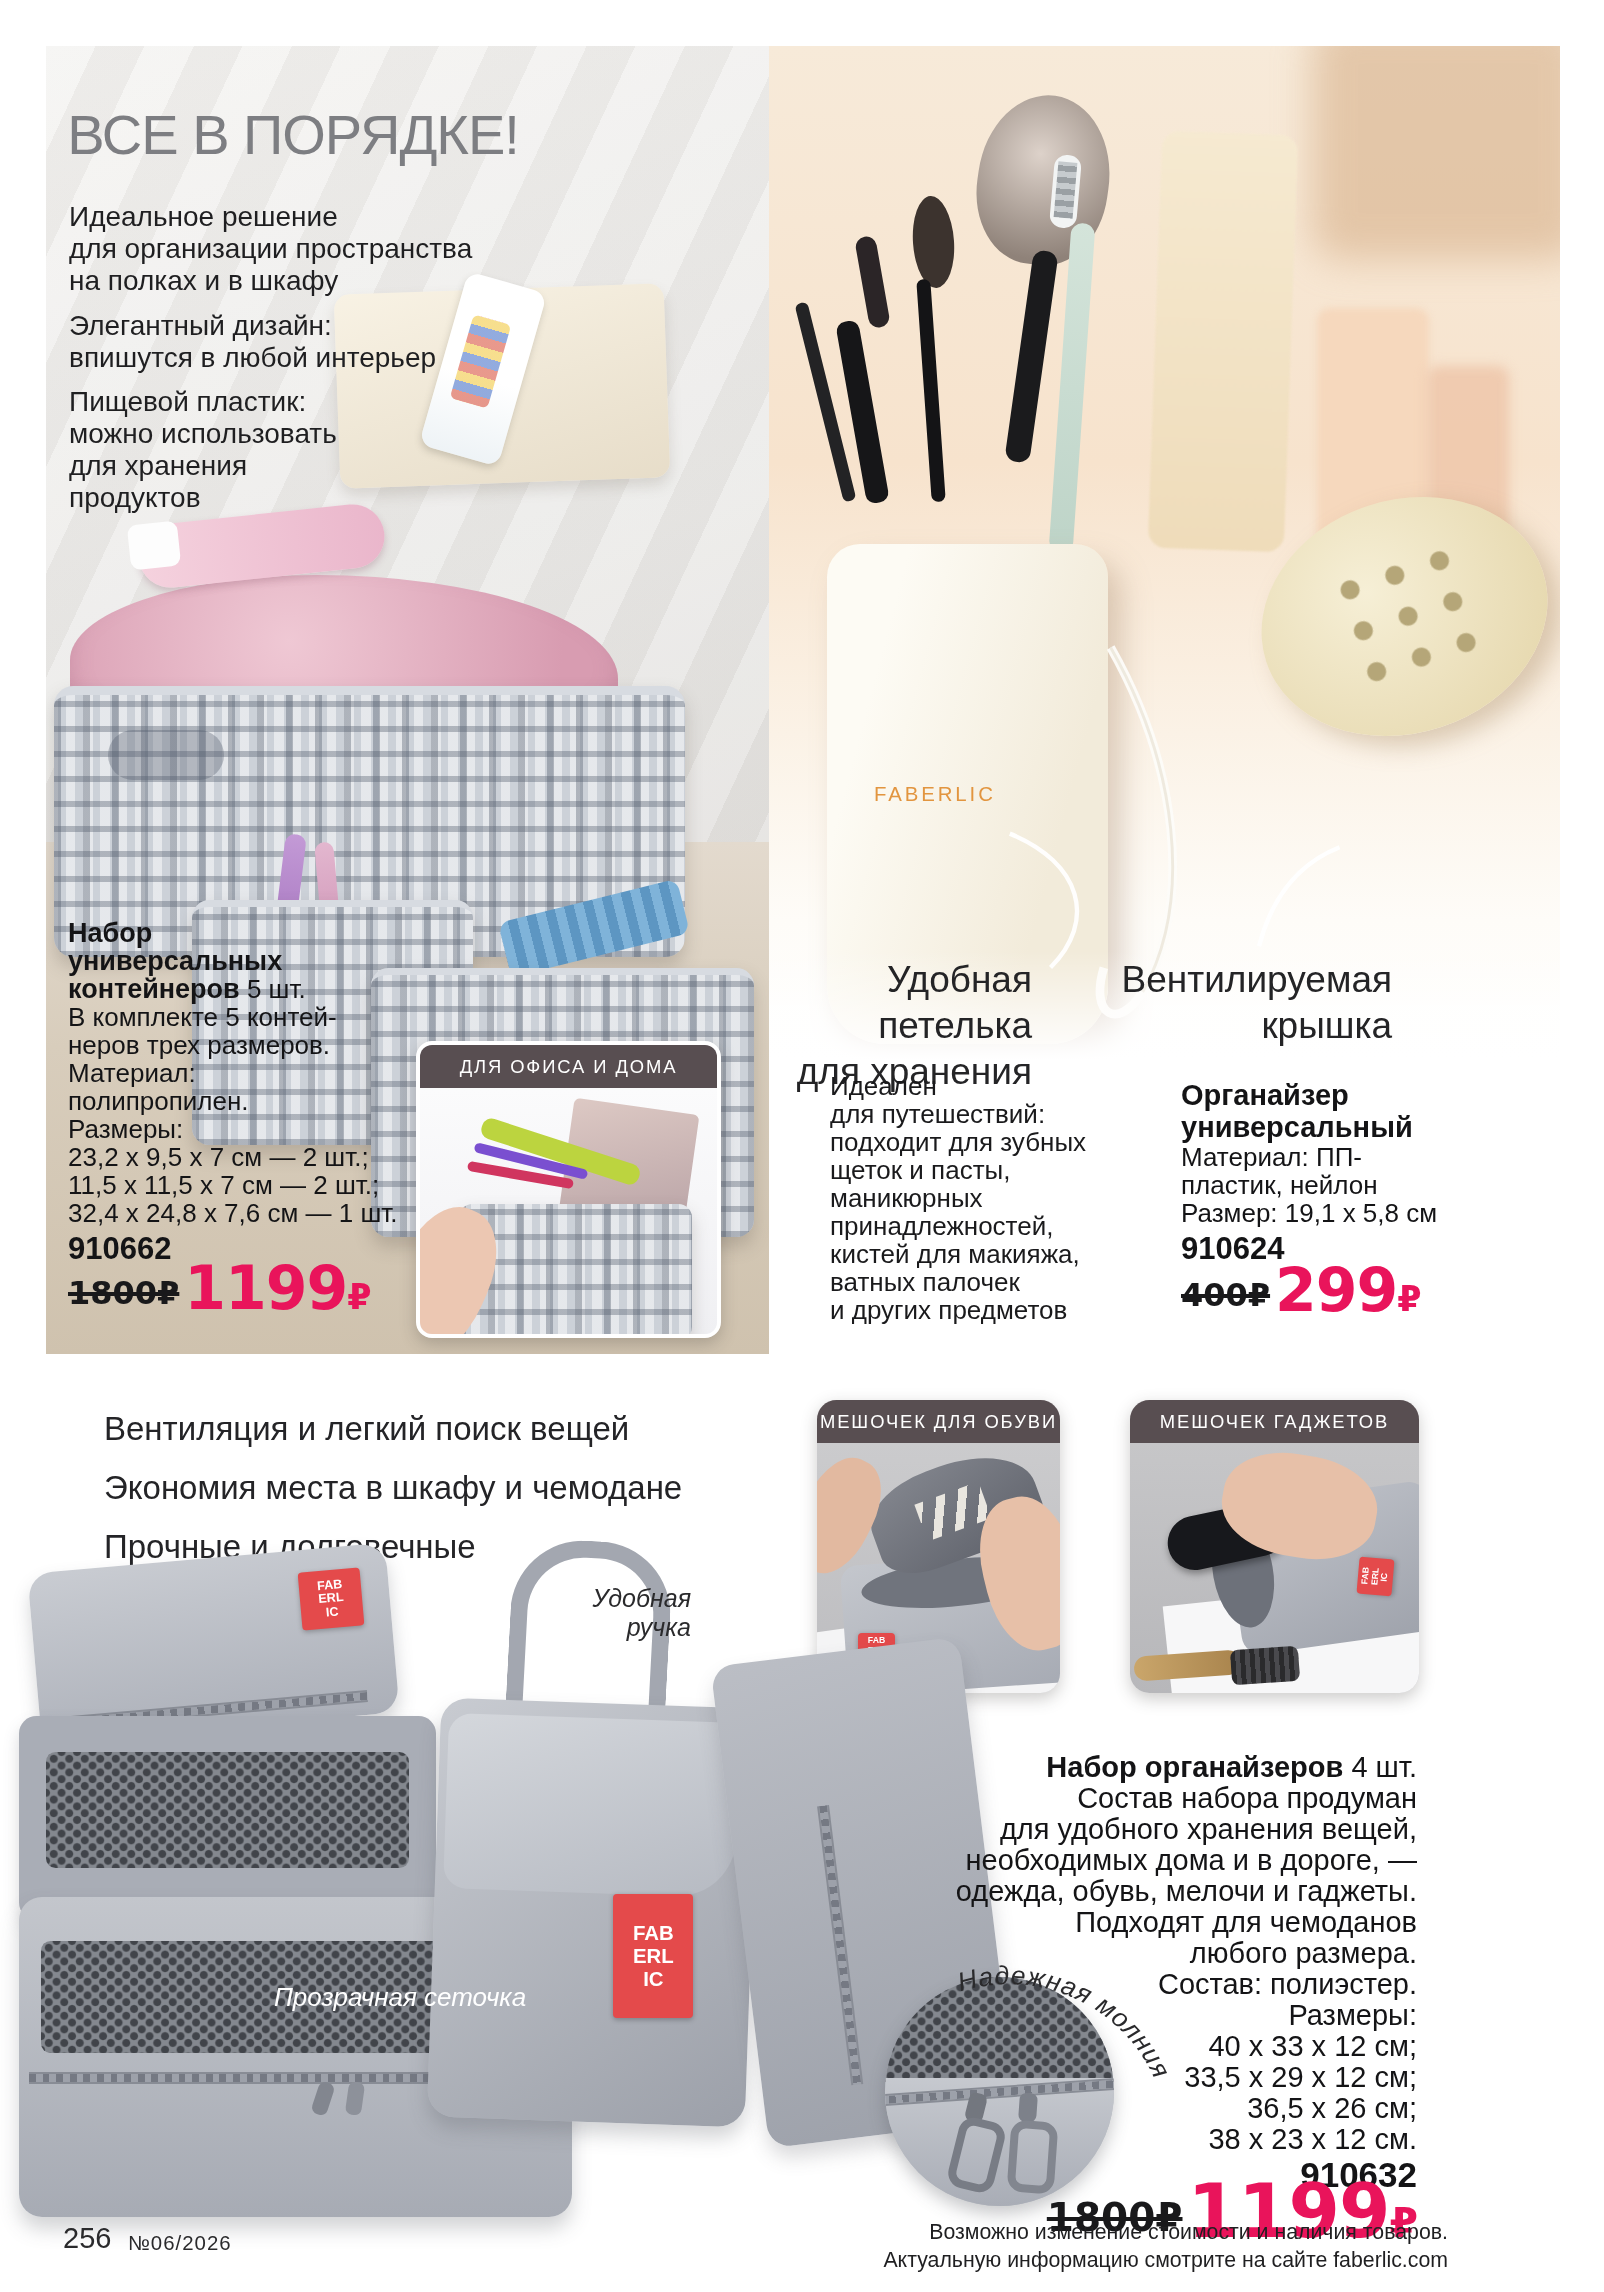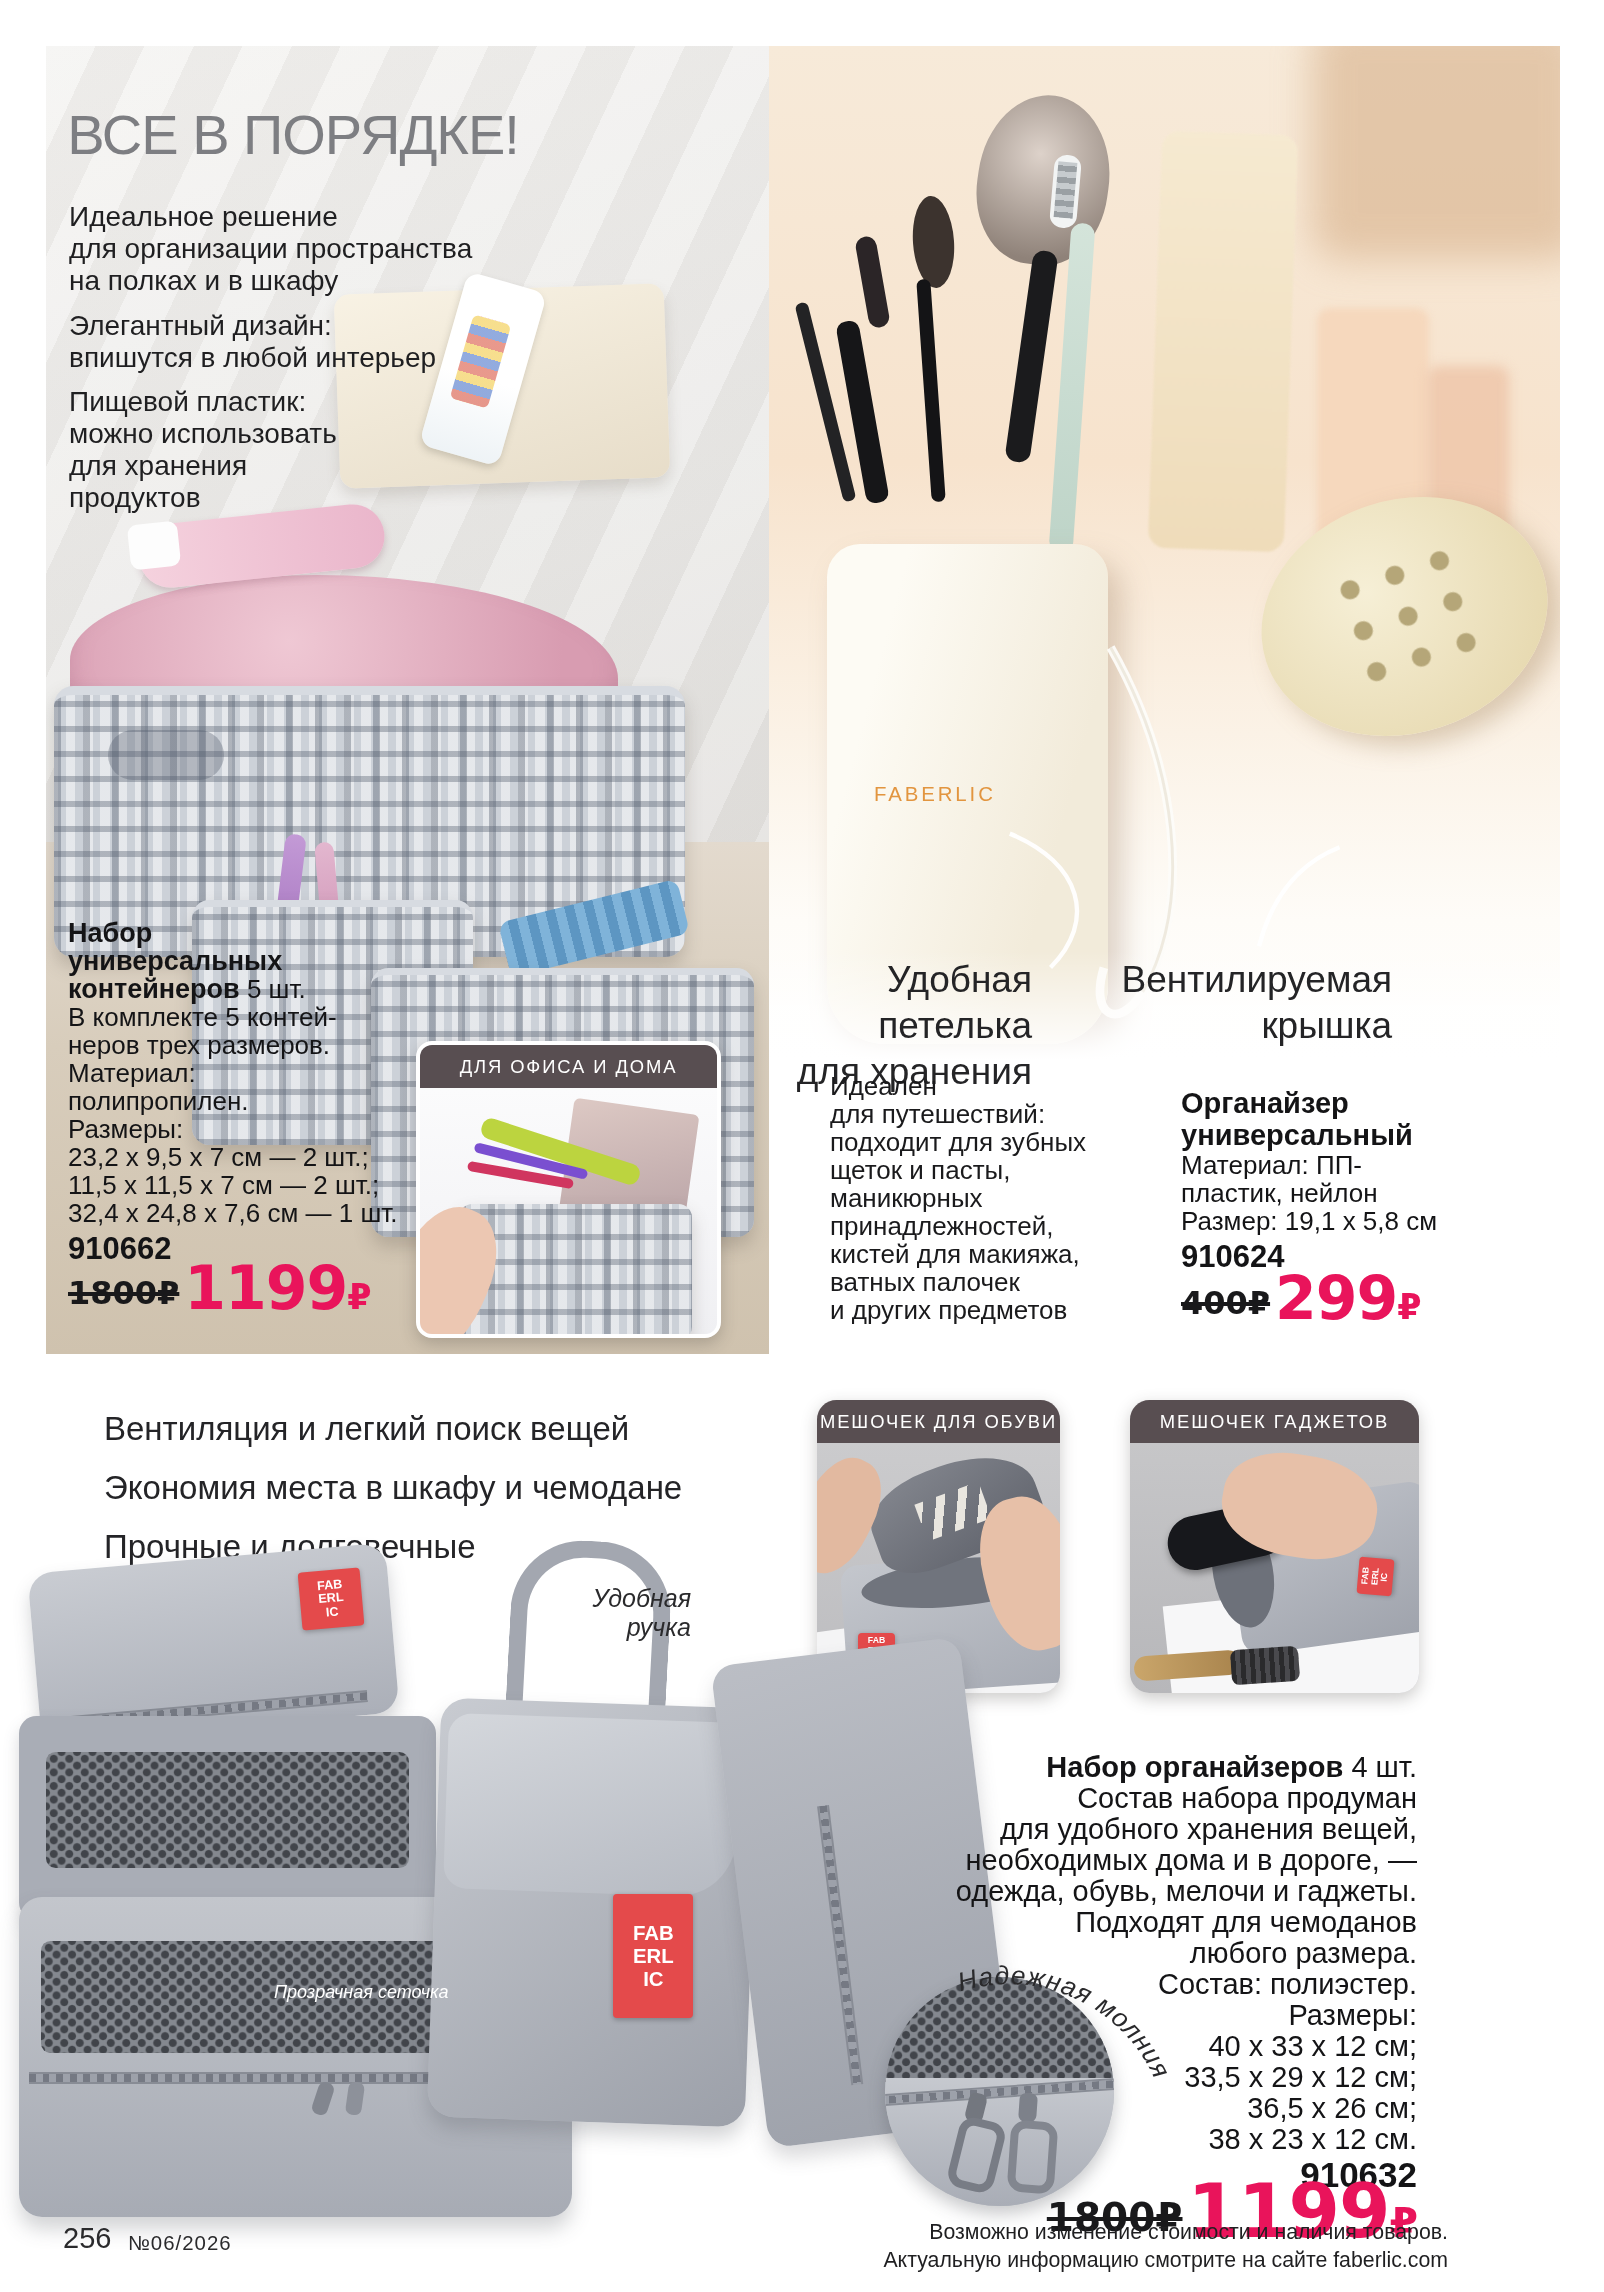--- a/index.html
+++ b/index.html
@@ -1,20 +1,20 @@
 <!DOCTYPE html>
 <html><head>
 <meta charset="utf-8">
 <style>
   html,body{margin:0;padding:0;background:#fff;}
   .page{position:relative;width:1605px;height:2292px;background:#ffffff;overflow:hidden;
         font-family:"Liberation Sans",sans-serif;color:#1d1d1f;}
   .abs{position:absolute;}
   .pre{white-space:pre-line;}
-  .b{font-weight:bold;margin-top:8px;}
+  .b{font-weight:bold;}
   .it{font-style:italic;}
   .right{text-align:right;}
   
   .left-card{left:46px;top:46px;width:723px;height:1308px;overflow:hidden;
              background:linear-gradient(160deg,#f4f3f1 0%,#e9e8e6 45%,#e0dedb 70%);}
   .wall-tex{inset:0;background:repeating-linear-gradient(115deg,rgba(255,255,255,.35) 0 45px,rgba(205,202,198,.28) 45px 89px);opacity:.6;}
   .floor{left:0;top:796px;width:723px;height:512px;
          background:linear-gradient(180deg,#e3dace 0%,#d8cdbc 40%,#cfc2ae 100%);}
   .headline{left:21.3px;top:56px;font-size:56px;letter-spacing:-1px;color:#7d7e82;}
   .lead{left:23px;top:155px;font-size:28px;line-height:32px;color:#1f1f21;}
@@ -248,21 +248,21 @@
     <div class="abs" style="left:427px;top:204px;width:291px;height:175px;background:linear-gradient(160deg,#d4d7dc,#b6bac2);border-radius:23px 23px 58px 23px;transform:rotate(2deg);"></div>
     <div class="abs tag pre" style="left:594px;top:380px;width:80px;height:124px;font-size:20.4px;line-height:23px;">FAB
 ERL
 IC</div>
     <div class="abs" style="left:720px;top:136px;width:250px;height:485px;background:linear-gradient(170deg,#bbbec5,#9da1aa);border-radius:23px;transform:rotate(-7deg);box-shadow:0 11.6px 19.4px rgba(80,82,90,.22);"></div>
     <div class="abs zip" style="left:810px;top:291px;width:281px;transform:rotate(83deg);transform-origin:left top;"></div>
   </div>
 
   <div class="abs it right pre" style="right:914px;top:1584px;font-size:25px;line-height:29px;color:#2a2a2c;">Удобная
 ручка</div>
-  <div class="abs it" style="left:274px;top:1982px;font-size:18px;color:#ffffff;">Прозрачная сеточка</div>
+  <div class="abs it" style="left:274px;top:1982px;font-size:26px;color:#ffffff;">Прозрачная сеточка</div>
 
   <div class="abs" style="left:885px;top:1977px;width:229px;height:229px;border-radius:50%;overflow:hidden;background:#b5b9c0;box-shadow:0 7.8px 17.5px rgba(70,72,80,.3);">
     <div class="abs mesh" style="left:-9.7px;top:-9.7px;width:248px;height:115px;"></div>
     <div class="abs" style="left:0;top:101px;width:229px;height:128px;background:linear-gradient(180deg,#c6c9cf,#a9adb6);"></div>
     <div class="abs zip" style="left:-9.7px;top:109px;width:248px;transform:rotate(-4deg);"></div>
     <div class="abs" style="left:82px;top:116px;width:17.5px;height:29px;background:#73777f;border-radius:6.8px;transform:rotate(14deg);"></div>
     <div class="abs" style="left:68px;top:142px;width:31px;height:56px;border:8.7px solid #787c85;border-radius:15.5px;transform:rotate(14deg);"></div>
     <div class="abs" style="left:134px;top:116px;width:17.5px;height:29px;background:#7d818a;border-radius:6.8px;transform:rotate(4deg);"></div>
     <div class="abs" style="left:124px;top:144px;width:31px;height:56px;border:8.7px solid #82868f;border-radius:15.5px;transform:rotate(4deg);"></div>
   </div>

